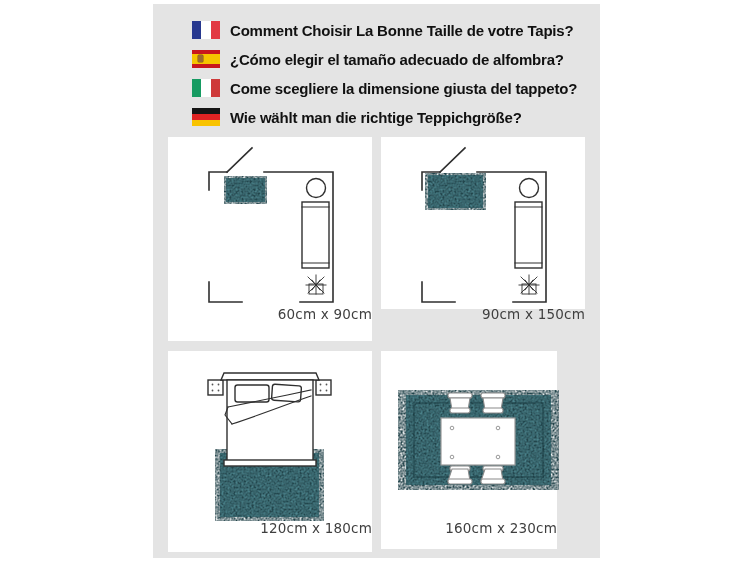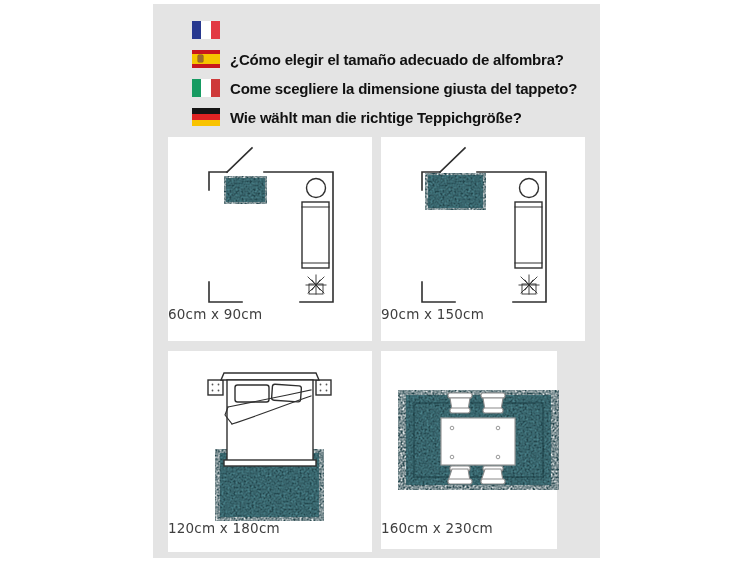--- a/index.html
+++ b/index.html
@@ -29,26 +29,26 @@
   .es-emblem{position:absolute;left:6px;top:1px;width:5px;height:7px;background:var(--es_emblem,#9a6a2f);
     border-radius:1px;box-shadow:0 0 0 0.5px rgba(90,40,20,0.7);}
   .de-b{background:var(--de_black,#151515);height:33.3%;} .de-r{background:var(--de_red,#e02323);height:33.4%;} .de-g{background:var(--de_gold,#f8c300);height:33.3%;}
   .lang-text{
     margin-left:10px;font-weight:bold;font-size:15px;letter-spacing:-0.2px;
     color:var(--header_text,#111111);white-space:nowrap;
   }
   
   .card{position:absolute;background:var(--card_bg,#ffffff);}
   .card.c1{left:15px;top:133px;width:204px;height:204px;}
-  .card.c2{left:228px;top:133px;width:204px;height:204px;}
+  .card.c2{left:228px;top:133px;width:204px;height:172px;}
   .card.c3{left:15px;top:347px;width:204px;height:201px;}
   .card.c4{left:228px;top:347px;width:176px;height:198px;}
   .card svg{position:absolute;left:0;top:0;}
   .size-label{
-    position:absolute;left:0;right:0;top:169px;text-align:left;
+    position:absolute;left:0;right:0;top:169px;text-align:right;
     font-family:"DejaVu Sans", sans-serif;font-size:13.5px;letter-spacing:0.2px;
     color:var(--label_text,#3f3f3f);
   }
   
   .ln{stroke:var(--line,#2f2f2f);stroke-width:1.6;fill:none;stroke-linecap:square;}
   .thin{stroke-width:1.1;}
   .hair{stroke-width:0.9;}
   .fw{fill:#ffffff;stroke:var(--line,#2f2f2f);stroke-width:1.4;}
   .rug{fill:var(--rug_base,#4e858e);filter:url(#rugtex);}
   .ruginner{fill:none;stroke:rgba(18,48,54,0.35);stroke-width:2;}
@@ -79,20 +79,21 @@
   <div class="panel">
 
     <div class="header">
 
       <div class="lang-row">
         <span class="flag">
           <span class="v fr-b"></span>
             <span class="v fr-w"></span>
             <span class="v fr-r"></span>
         </span>
+        <span class="lang-text">Comment Choisir La Bonne Taille de votre Tapis?</span>
       </div>
 
       <div class="lang-row">
         <span class="flag flag-h">
           <span class="h es-r"></span>
           <span class="h es-y">
               <span class="es-emblem"></span>
             </span>
           <span class="h es-r"></span>
         </span>

